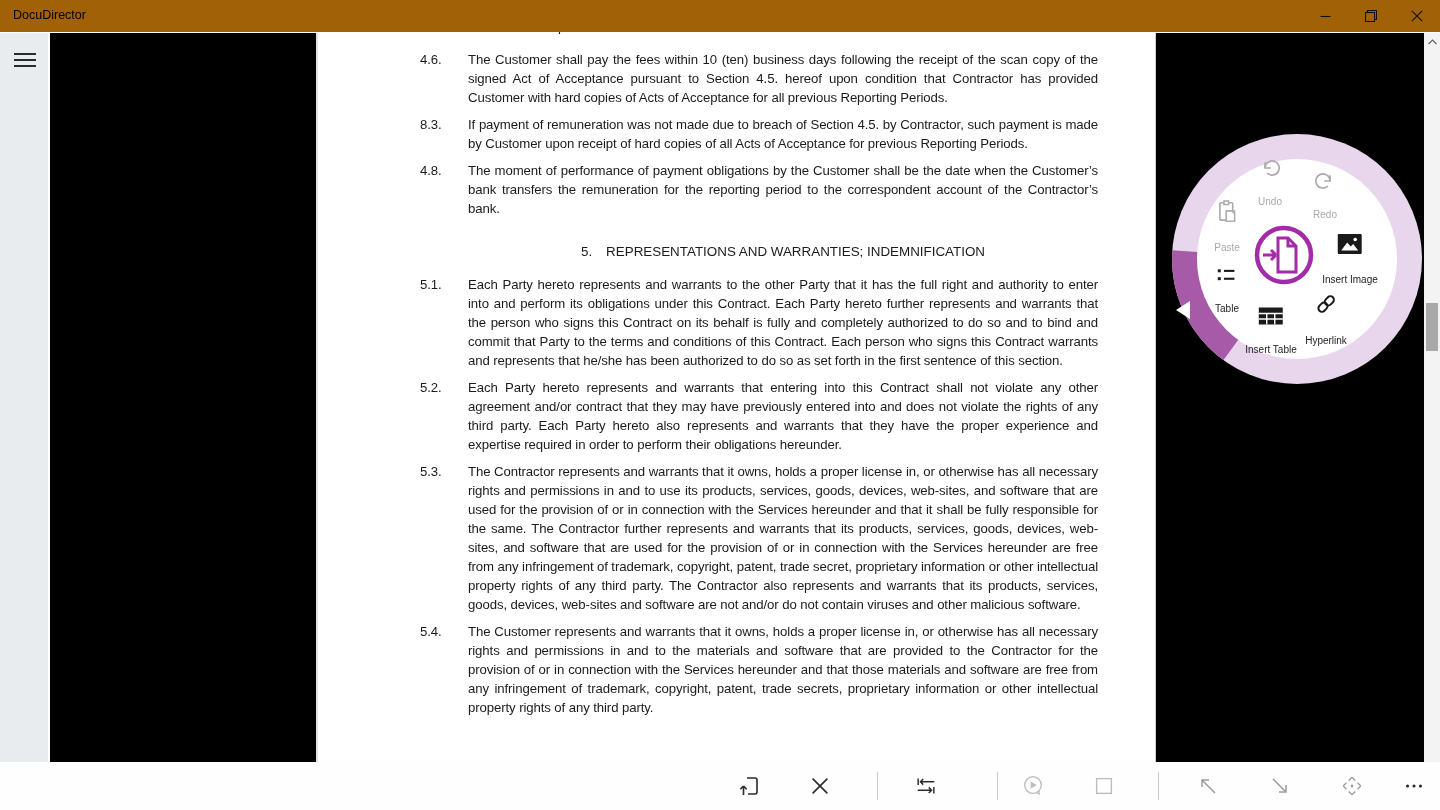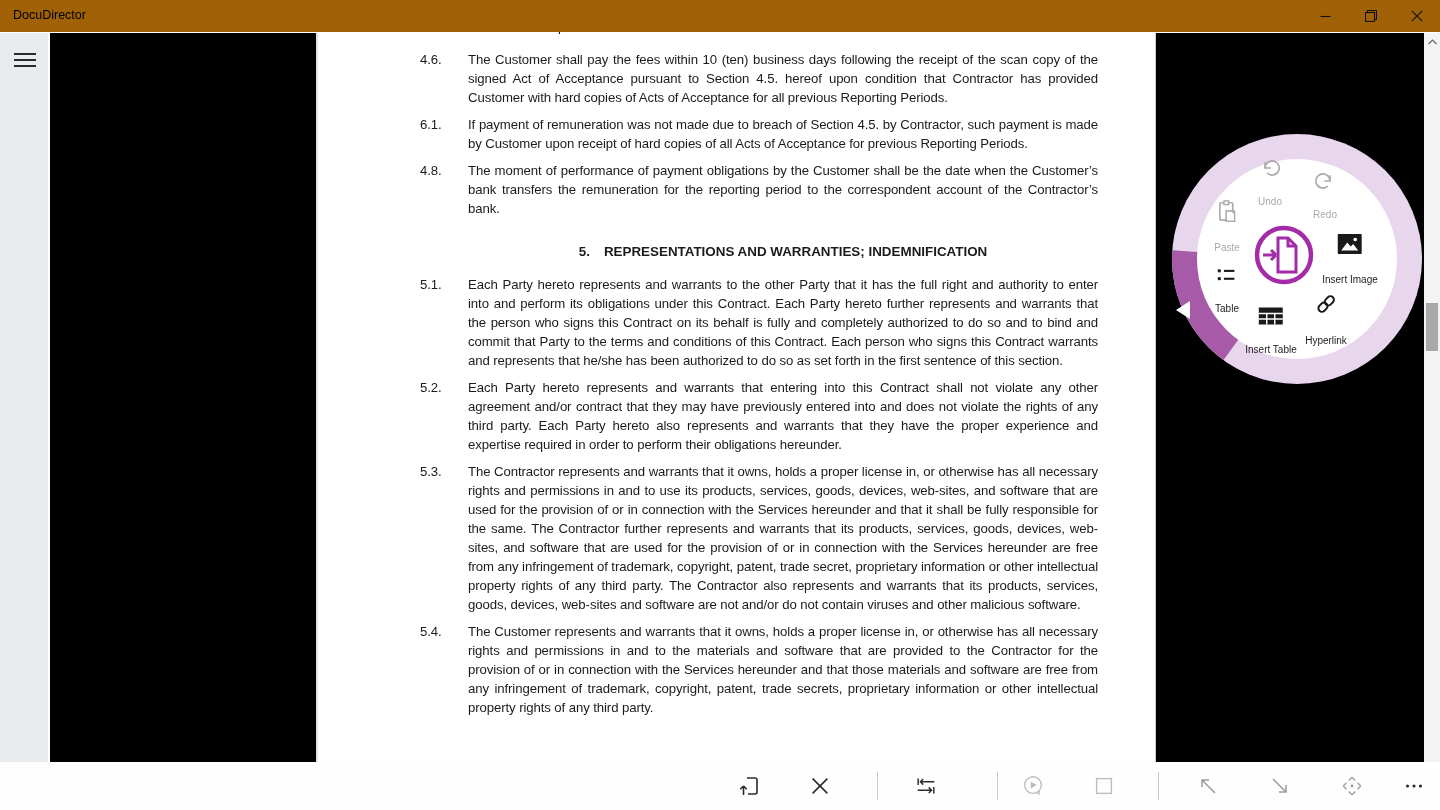--- a/index.html
+++ b/index.html
@@ -22,21 +22,21 @@
   .dark-right { position:absolute; left:1155px; top:33px; width:269px; height:729px; background:#000; border-left:1px solid #cfcfcf; z-index:2; }
 
   .page { position:absolute; left:320px; top:28px; width:834px; height:734px; background:#fff; overflow:hidden; z-index:4; color:#1b1b1b; }
   .page-inner { padding-left:100px; padding-right:56px; }
   .partial-top { height:8px; overflow:hidden; margin-left:48px; width:630px; margin-bottom:14px; }
   .partial-top > div { margin-top:-11px; line-height:19px; font-size:13.2px; letter-spacing:-0.1px; }
   .sec { display:flex; margin-bottom:8px; font-size:13.2px; line-height:19px; letter-spacing:-0.1px; }
   .sec .num { width:48px; flex:none; }
   .sec .body { width:630px; text-align:justify; }
   .doc-heading { width:630px; margin-left:48px; margin-top:24px; margin-bottom:14px; text-align:center;
-                 font-weight:bold; font-size:13.4px; line-height:19px; }
+                 font-weight:normal; font-size:13.4px; line-height:19px; }
   .doc-heading .hnum { margin-right:14px; }
 
   
   .scrollbar { position:absolute; right:0; top:33px; width:16px; height:729px; background:#f3f3f3; z-index:10; }
   .sb-up { position:absolute; top:2px; left:0; width:16px; height:14px; display:flex; align-items:center; justify-content:center; color:#666; }
   .sb-thumb { position:absolute; top:270px; left:2px; width:12px; height:48px; background:#a8a8a8; }
 
   
   .radial { position:absolute; left:1172px; top:134px; width:250px; height:250px; z-index:6; }
   .radial svg.base { position:absolute; left:0; top:0; }
@@ -94,21 +94,21 @@
     <div class="page-inner">
       <div class="partial-top">
         <div>both Parties as per Section 4.5. hereof.</div>
       </div>
 
       <div class="sec">
         <div class="num">4.6.</div>
         <div class="body">The Customer shall pay the fees within 10 (ten) business days following the receipt of the scan copy of the signed Act of Acceptance pursuant to Section 4.5. hereof upon condition that Contractor has provided Customer with hard copies of Acts of Acceptance for all previous Reporting Periods.</div>
       </div>
       <div class="sec">
-        <div class="num">6.1.</div>
+        <div class="num">8.3.</div>
         <div class="body">If payment of remuneration was not made due to breach of Section 4.5. by Contractor, such payment is made by Customer upon receipt of hard copies of all Acts of Acceptance for previous Reporting Periods.</div>
       </div>
       <div class="sec">
         <div class="num">4.8.</div>
         <div class="body">The moment of performance of payment obligations by the Customer shall be the date when the Customer’s bank transfers the remuneration for the reporting period to the correspondent account of the Contractor’s bank.</div>
       </div>
 
       <div class="doc-heading">
         <span class="hnum">5.</span><span>REPRESENTATIONS AND WARRANTIES; INDEMNIFICATION</span>
       </div>

